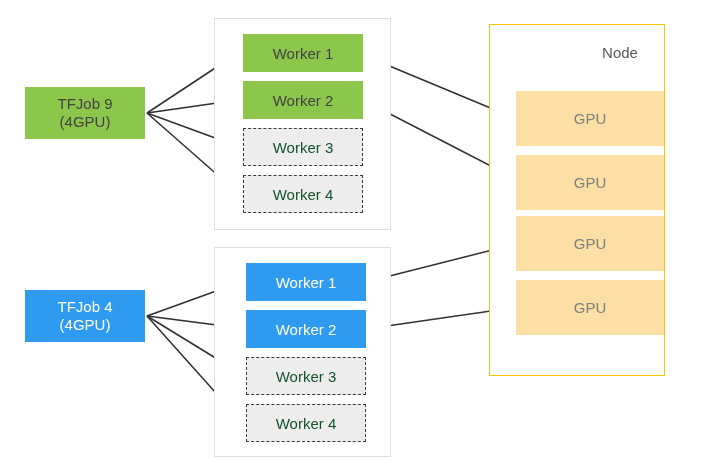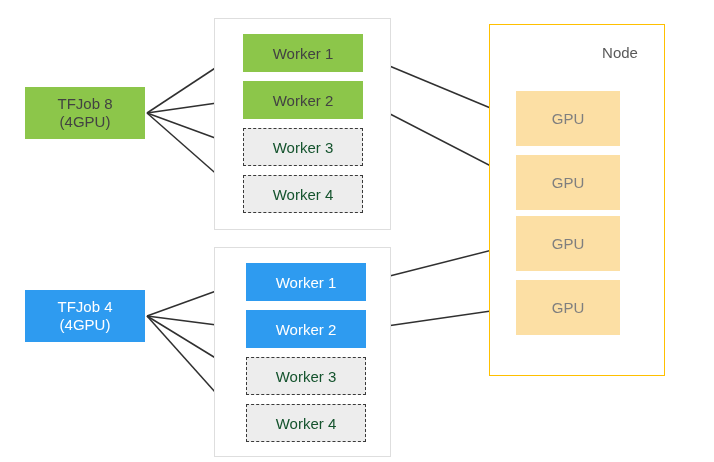--- a/index.html
+++ b/index.html
@@ -39,21 +39,21 @@
     left: 489px; top: 24px; width: 176px; height: 352px;
     background: #ffffff; border: 1.5px solid #FFC000;
   }
   .node-title {
     position: absolute; z-index: 2;
     left: 489px; top: 44px; width: 184px;
     text-align: center; font-size: 15px; color: #595959; margin-left: 39px;
   }
 
   .gpu {
-    left: 516px; width: 104px; height: 55px;
+    left: 516px; width: 148px; height: 55px;
     background: #FCDFA4; color: #7F7F7F;
   }
   .gpu-1 { top: 91px; }
   .gpu-2 { top: 155px; }
   .gpu-3 { top: 216px; }
   .gpu-4 { top: 280px; }
 </style>
 </head>
 <body>
 
@@ -75,21 +75,21 @@
       <line x1="147" y1="316" x2="241" y2="282" marker-end="url(#arrowhead)"></line>
       <line x1="147" y1="316" x2="240" y2="328" marker-end="url(#arrowhead)"></line>
       <line x1="147" y1="316" x2="240" y2="373" marker-end="url(#arrowhead)"></line>
       <line x1="147" y1="316" x2="241" y2="421" marker-end="url(#arrowhead)"></line>
       <line x1="366" y1="282" x2="512" y2="245" marker-end="url(#arrowhead)"></line>
       <line x1="366" y1="329" x2="512" y2="308" marker-end="url(#arrowhead)"></line>
     </g>
   </svg>
 
   <div class="box job job-1">
-    <span>TFJob 8</span>
+    <span>TFJob 9</span>
     <span>(4GPU)</span>
   </div>
   <div class="box job job-2">
     <span>TFJob 4</span>
     <span>(4GPU)</span>
   </div>
 
   <div class="group group-1"></div>
   <div class="group group-2"></div>
 

